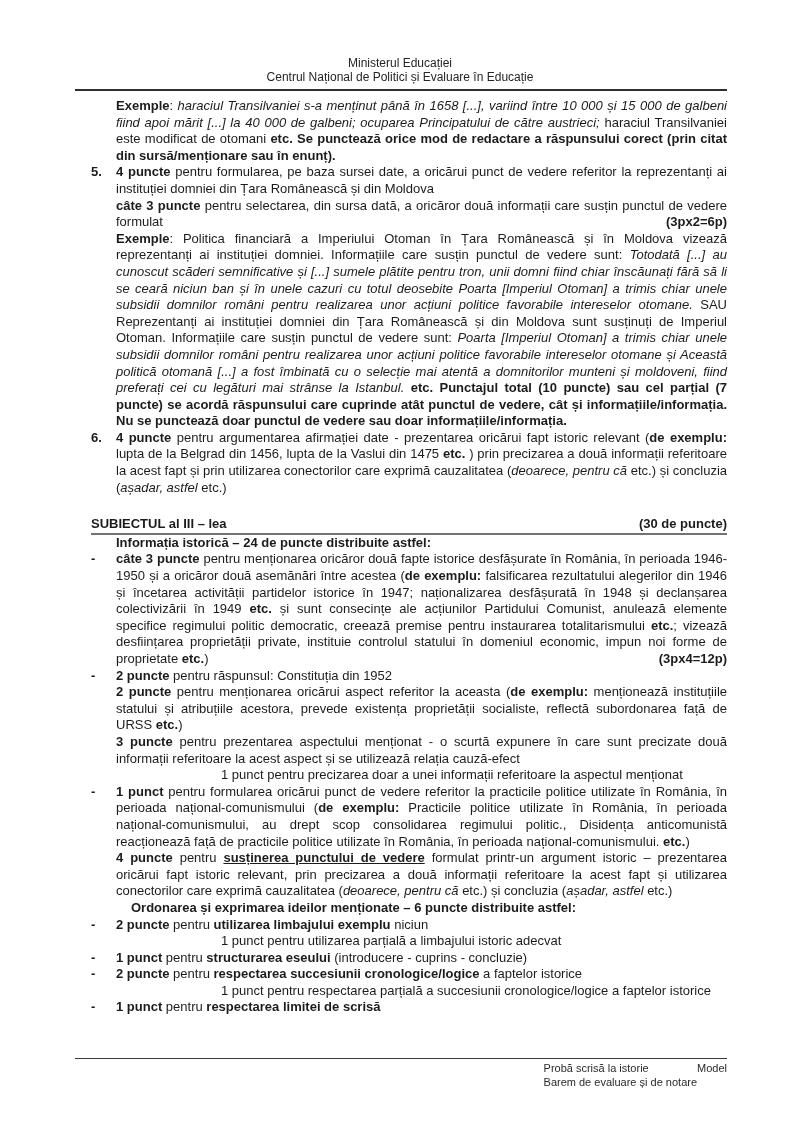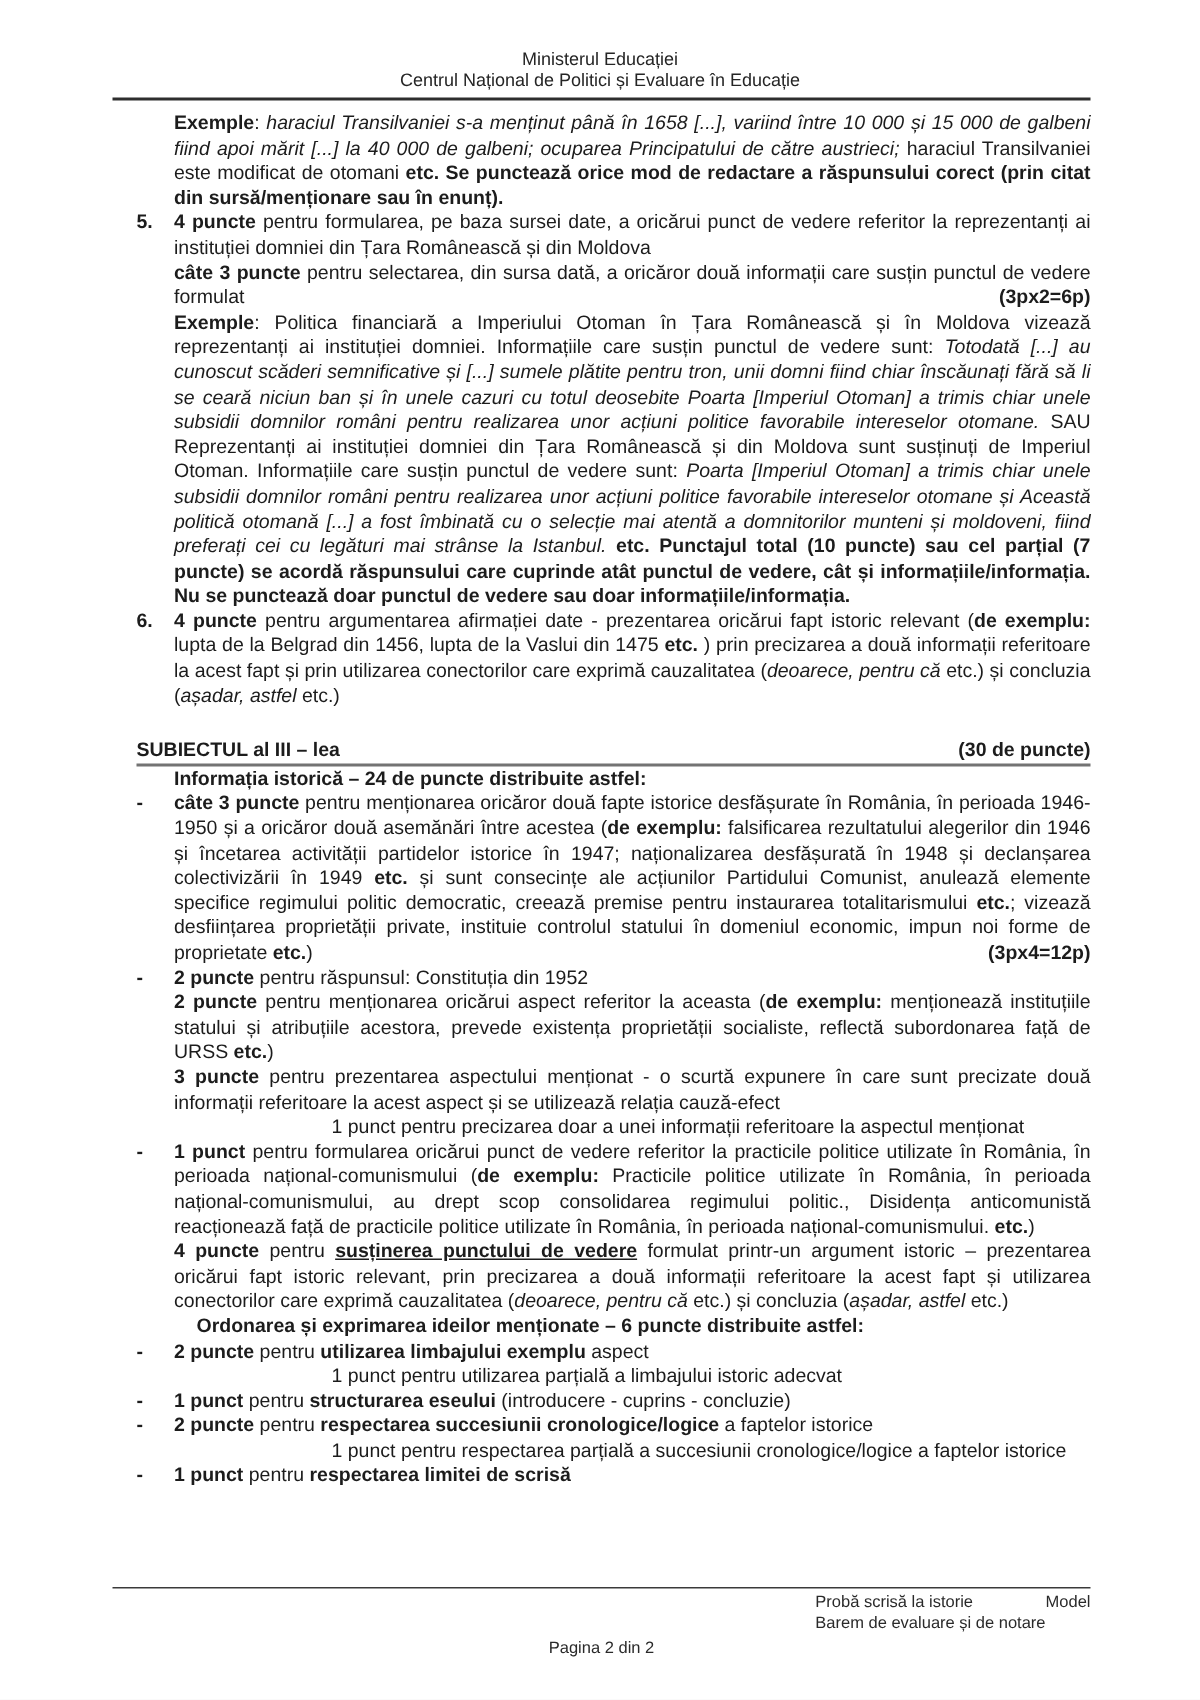--- a/index.html
+++ b/index.html
@@ -9,21 +9,21 @@
     font-family: "Liberation Sans", "DejaVu Sans", sans-serif;
     color: #1c1c1c;
   }
   .page {
     position: relative;
     width: 800px; height: 1133px;
     background: #ffffff;
     overflow: hidden;
   }
   .doc-header {
-    padding-top: 32px;
+    padding-top: 56px;
     text-align: center;
     font-size: 12px;
     line-height: 14px;
     color: #252525;
   }
   .header-divider {
     height: 0;
     border-top: 2px solid #2e2e2e;
     margin: 5px 73px 0 75px;
   }
@@ -114,21 +114,21 @@
         <div class="marker">-</div>
         <div class="item-body">
           <div class="para"><span class="seg-b">1 punct</span><span> pentru formularea oricărui punct de vedere referitor la practicile politice utilizate în România, în perioada național-comunismului (</span><span class="seg-b">de exemplu:</span><span> Practicile politice utilizate în România, în perioada național-comunismului, au drept scop consolidarea regimului politic., Disidența anticomunistă reacționează față de practicile politice utilizate în România, în perioada național-comunismului. </span><span class="seg-b">etc.</span><span>)</span></div>
           <div class="para"><span class="seg-b">4 puncte</span><span> pentru </span><span class="seg-b seg-u">susținerea punctului de vedere</span><span> formulat printr-un argument istoric – prezentarea oricărui fapt istoric relevant, prin precizarea a două informații referitoare la acest fapt și utilizarea conectorilor care exprimă cauzalitatea (</span><span class="seg-i">deoarece, pentru că</span><span> etc.) și concluzia (</span><span class="seg-i">așadar, astfel</span><span> etc.)</span></div>
         </div>
       </div>
       <div class="subheading2"><span class="seg-b">Ordonarea și exprimarea ideilor menționate – 6 puncte distribuite astfel:</span></div>
       <div class="item">
         <div class="marker">-</div>
         <div class="item-body">
-          <div class="para"><span class="seg-b">2 puncte</span><span> pentru </span><span class="seg-b">utilizarea limbajului exemplu</span><span> aspect</span></div>
+          <div class="para"><span class="seg-b">2 puncte</span><span> pentru </span><span class="seg-b">utilizarea limbajului exemplu</span><span> niciun</span></div>
           <div class="para deep"><span>1 punct pentru utilizarea parțială a limbajului istoric adecvat</span></div>
         </div>
       </div>
       <div class="item">
         <div class="marker">-</div>
         <div class="item-body">
           <div class="para"><span class="seg-b">1 punct</span><span> pentru </span><span class="seg-b">structurarea eseului</span><span> (introducere - cuprins - concluzie)</span></div>
         </div>
       </div>
       <div class="item">
@@ -148,16 +148,15 @@
 
   <div class="footer">
     <div class="footer-rule"></div>
     <div class="footer-row">
       <div class="footer-left">
         <div>Probă scrisă la istorie</div>
         <div>Barem de evaluare și de notare</div>
       </div>
       <div class="footer-right">Model</div>
     </div>
-    <div class="footer-center">Pagina 2 din 2</div>
   </div>
 
 </div>
 
 </body></html>

